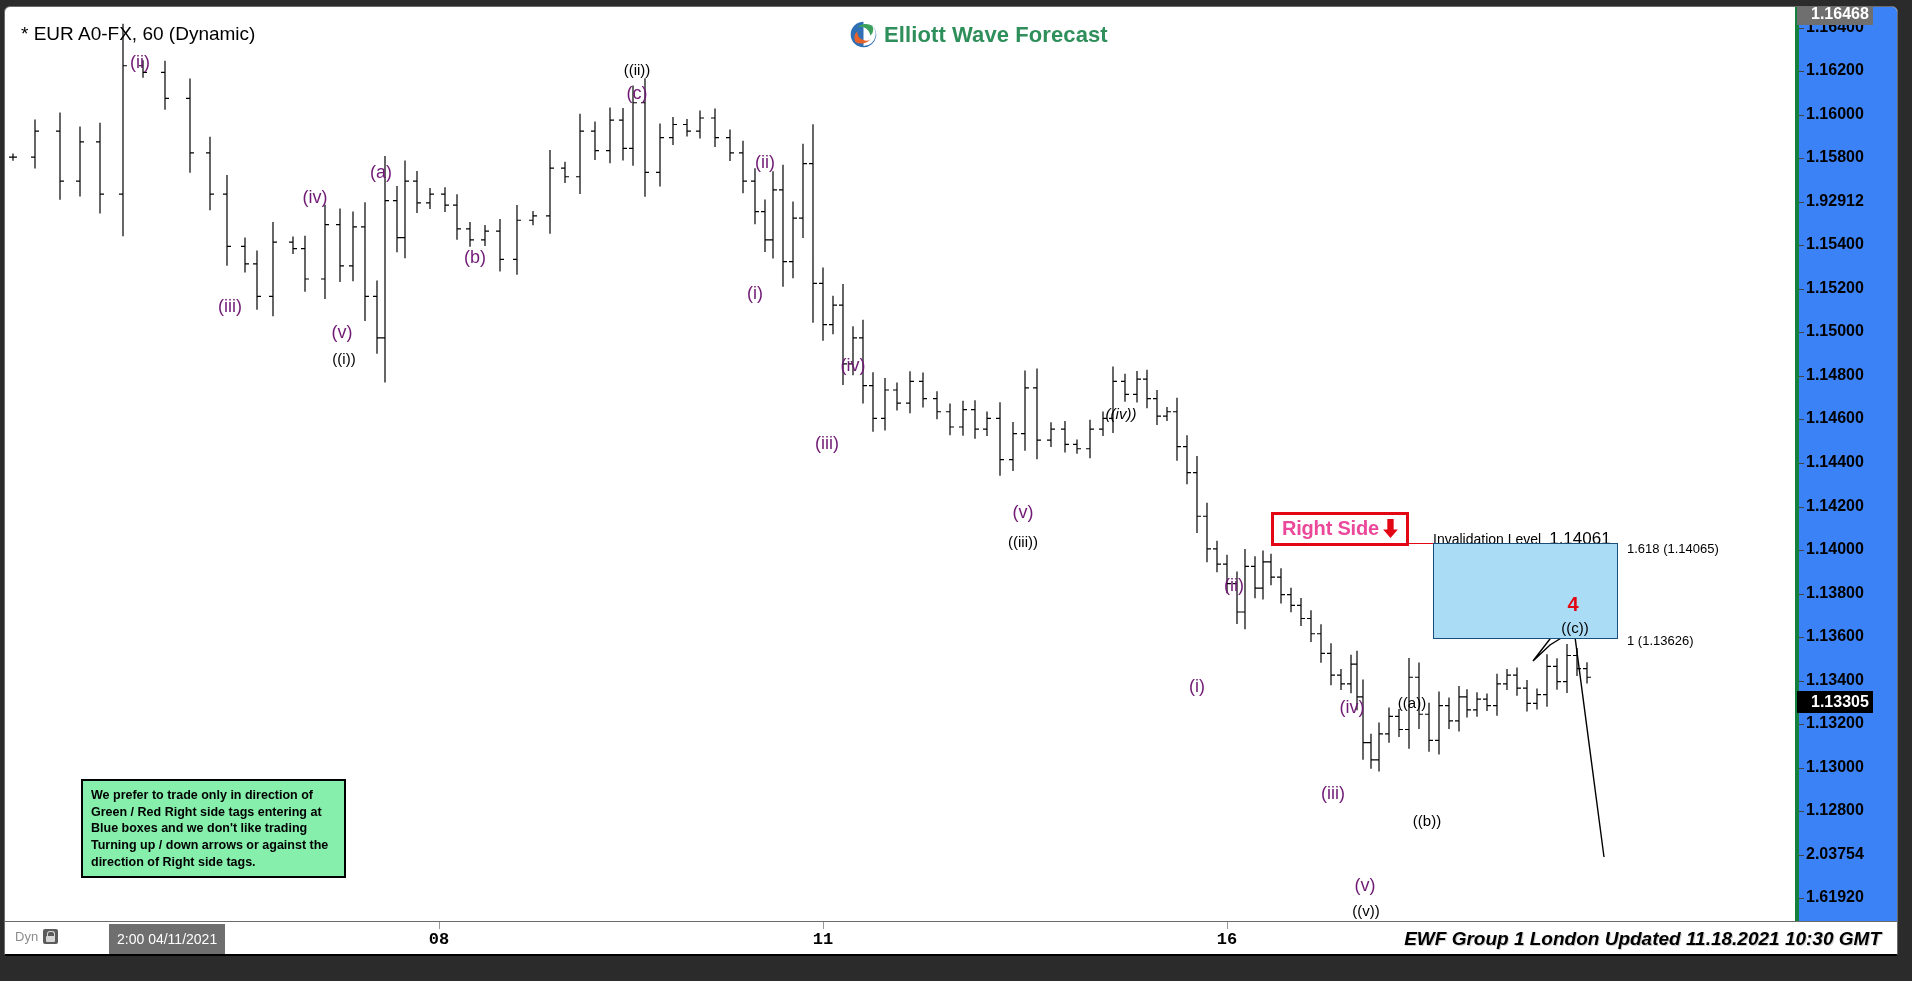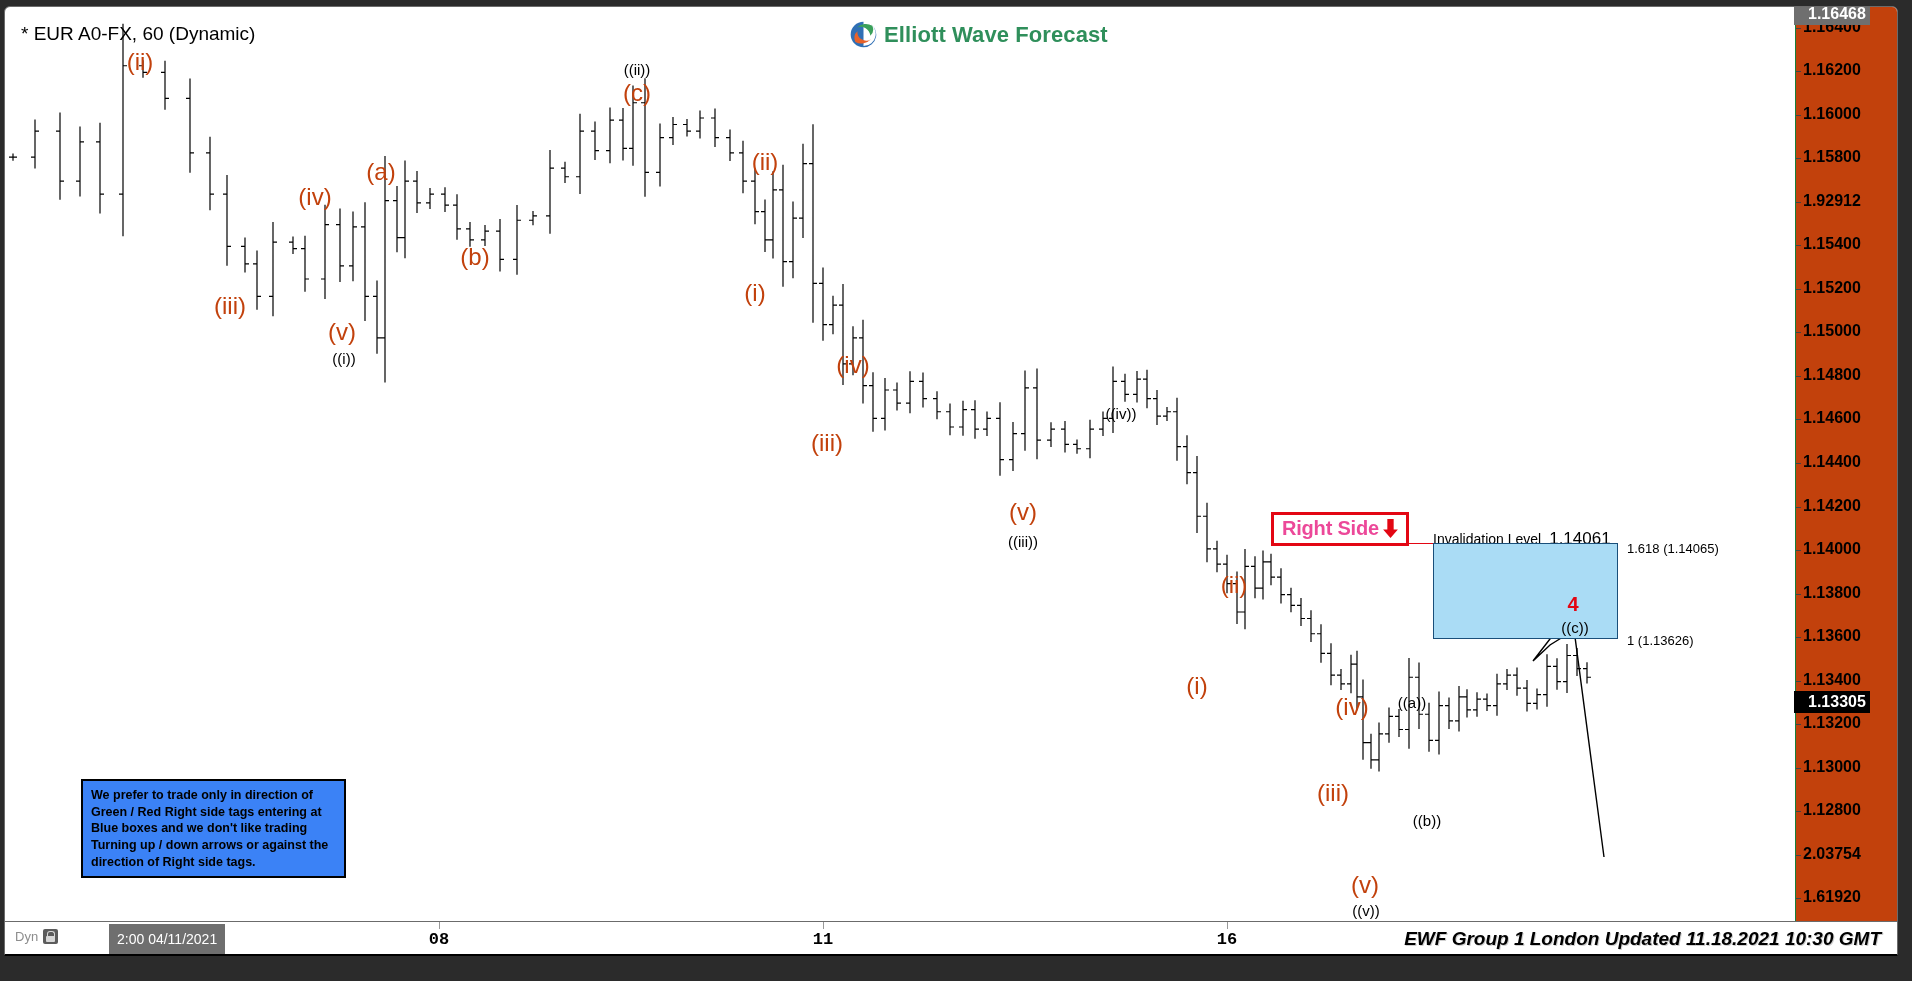--- a/index.html
+++ b/index.html
@@ -20,41 +20,41 @@
   .symbol-title{position:absolute;left:16px;top:16px;font-size:19px;color:#000;
     font-family:"Liberation Sans",sans-serif;white-space:nowrap;}
 
   
   .logo{position:absolute;left:845px;top:14px;display:flex;align-items:center;gap:7px;}
   .logo-text{font-size:22px;font-weight:bold;color:#2f8f5b;letter-spacing:.1px;
     font-family:"Liberation Sans",sans-serif;white-space:nowrap;}
 
   
   .price-axis{position:absolute;left:1790px;top:0;width:104px;height:914px;
-      background:#c2410c;border-left:1px solid #15803d;box-sizing:border-box;}
+      background:#3b82f6;border-left:4px solid #15803d;box-sizing:border-box;}
   .tick{position:absolute;left:0;width:104px;height:0;}
   .tick .tk{position:absolute;left:0;top:-1px;width:5px;border-top:1px solid #444;}
   .tick .lbl{position:absolute;left:7px;top:-11px;font-size:16px;font-weight:bold;
       color:#000;font-family:"Liberation Sans",sans-serif;white-space:nowrap;}
 
   .price-marker{position:absolute;left:-2px;height:22px;display:flex;align-items:center;}
   .price-marker .tag{position:relative;height:22px;display:flex;align-items:center;
       padding:0 4px 0 14px;font-size:16px;font-weight:bold;color:#fff;white-space:nowrap;
       font-family:"Liberation Sans",sans-serif;}
   .price-marker .tag::before{content:"";position:absolute;left:0;top:0;width:0;height:0;
       border-top:11px solid transparent;border-bottom:11px solid transparent;}
   .pm-last .tag{background:#000;}
   .pm-last .tag::before{border-right:11px solid #000;}
   .pm-high .tag{background:#6f6f6f;}
   .pm-high .tag::before{border-right:11px solid #6f6f6f;}
 
   
   .wl{position:absolute;white-space:nowrap;font-family:"Liberation Sans",sans-serif;
       transform:translate(-50%,-50%);}
-  .wl.blue{color:#c2410c;font-size:24px;}
+  .wl.blue{color:#701a75;font-size:18px;}
   .wl.black{color:#000;font-size:15px;}
   .wl.red-big{color:#e30613;font-size:20px;font-weight:bold;}
 
   
   .rs-tag{position:absolute;left:1266px;top:505px;border:3px solid #e30613;
       background:#fff;padding:2px 8px 3px 8px;display:flex;align-items:center;gap:4px;}
   .rs-tag .t{font-size:20px;font-weight:bold;color:#ec4899;font-style:normal;
       font-family:"Liberation Sans",sans-serif;letter-spacing:-.2px;}
   .rs-line{position:absolute;left:1268px;top:536px;width:160px;height:0;
       border-top:1.5px solid #e30613;}
@@ -65,21 +65,21 @@
   .inval{position:absolute;left:1428px;top:522px;display:flex;align-items:baseline;gap:8px;}
   .inval .cap{font-size:14px;color:#000;font-family:"Liberation Sans",sans-serif;}
   .inval .val{font-size:17px;color:#000;font-family:"Liberation Sans",sans-serif;}
   .fib{position:absolute;font-size:13px;color:#000;font-family:"Liberation Sans",sans-serif;
       white-space:nowrap;}
   .fib-top{left:1622px;top:534px;}
   .fib-bot{left:1622px;top:626px;}
 
   
   .disclaimer{position:absolute;left:76px;top:772px;width:265px;border:2px solid #000;
-      background:#3b82f6;padding:6px 8px;box-sizing:border-box;}
+      background:#86efac;padding:6px 8px;box-sizing:border-box;}
   .disclaimer p{margin:0;font-size:12.5px;line-height:1.33;color:#000;font-weight:bold;
       font-family:"Liberation Sans",sans-serif;}
 
   
   .time-axis{position:absolute;left:4px;top:922px;width:1894px;height:34px;background:#fff;
       border-left:1px solid #6b6b6b;border-right:1px solid #6b6b6b;
       border-bottom:2px solid #000;box-sizing:border-box;}
   .time-axis .tlabel{position:absolute;top:8px;font-size:17px;font-weight:bold;color:#000;
       transform:translateX(-50%);font-family:Liberation Mono, monospace;}
   .time-axis .tgrid{position:absolute;top:0;width:0;height:7px;border-left:1px solid #999;}
@@ -149,21 +149,21 @@
         <span class="wl blue" style="left: 337px; top: 325px;">(v)</span>
         <span class="wl black" style="left: 339px; top: 351px;">((i))</span>
         <span class="wl blue" style="left: 376px; top: 165px;">(a)</span>
         <span class="wl blue" style="left: 470px; top: 250px;">(b)</span>
         <span class="wl black" style="left: 632px; top: 62px;">((ii))</span>
         <span class="wl blue" style="left: 632px; top: 86px;">(c)</span>
         <span class="wl blue" style="left: 760px; top: 155px;">(ii)</span>
         <span class="wl blue" style="left: 750px; top: 286px;">(i)</span>
         <span class="wl blue" style="left: 848px; top: 358px;">(iv)</span>
         <span class="wl blue" style="left: 822px; top: 436px;">(iii)</span>
-        <span class="wl black" style="left: 1116px; top: 406px;">((iv))</span>
+        <span class="wl black" style="left: 1116px; top: 406px; font-style: italic;">((iv))</span>
         <span class="wl blue" style="left: 1018px; top: 505px;">(v)</span>
         <span class="wl black" style="left: 1018px; top: 534px; text-align: center;">((iii))</span>
         <span class="wl blue" style="left: 1229px; top: 578px;">(ii)</span>
         <span class="wl blue" style="left: 1192px; top: 679px;">(i)</span>
         <span class="wl blue" style="left: 1347px; top: 700px;">(iv)</span>
         <span class="wl blue" style="left: 1328px; top: 786px;">(iii)</span>
         <span class="wl blue" style="left: 1360px; top: 878px;">(v)</span>
         <span class="wl black" style="left: 1361px; top: 903px;">((v))</span>
         <span class="wl black" style="left: 1407px; top: 695px;">((a))</span>
         <span class="wl black" style="left: 1422px; top: 813px;">((b))</span>

